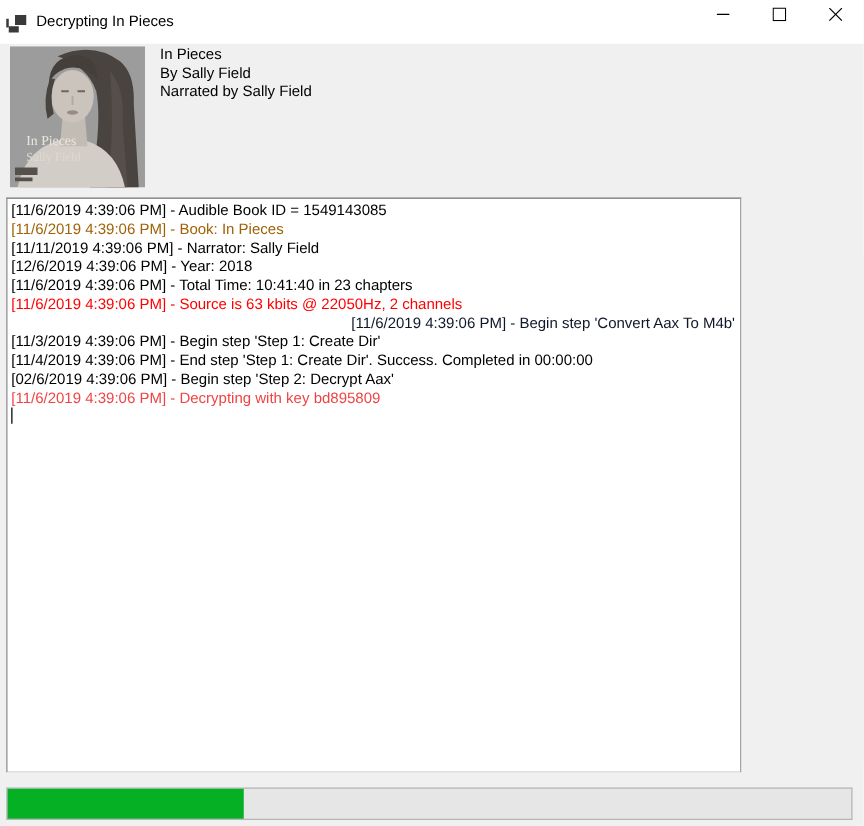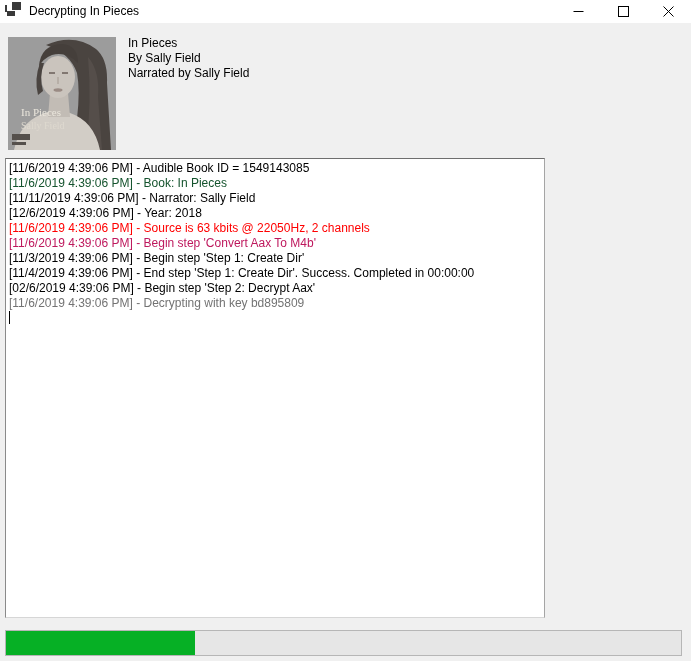--- a/index.html
+++ b/index.html
@@ -5,22 +5,22 @@
   html,body{margin:0;padding:0;}
   body{
     width:691px;height:661px;
     background:#f0f0f0;
     font-family:"Liberation Sans","DejaVu Sans",sans-serif;
     position:relative;overflow:hidden;
     -webkit-font-smoothing:antialiased;
   }
   
   .titlebar{
-    position:absolute;left:0;top:0;width:691px;height:23px;
-    background:#ffffff;display:flex;align-items:flex-start;
+    position:absolute;left:0;top:0;width:691px;height:35px;
+    background:#ffffff;display:flex;align-items:center;
   }
   .app-icon{width:16px;height:16px;margin-left:5px;position:relative;flex:0 0 auto;}
   .app-icon .sq1{position:absolute;left:7px;top:2px;width:9px;height:8px;background:#3a3a3a;}
   .app-icon .sq2{position:absolute;left:2px;top:11px;width:8px;height:5px;background:#3a3a3a;}
   .app-icon .sq3{position:absolute;left:0;top:5px;width:2px;height:7px;background:#3a3a3a;}
   .title-text{
     margin-left:8px;font-size:12px;color:#000;line-height:23px;
     white-space:nowrap;
   }
   .win-controls{position:absolute;right:0;top:0;height:23px;display:flex;}
@@ -30,21 +30,21 @@
   .cover{
     position:absolute;left:8px;top:37px;width:108px;height:113px;
   }
   .cover svg{display:block;width:108px;height:113px;}
   .book-info{
     position:absolute;left:128px;top:36px;
     font-size:12px;line-height:15px;color:#000;
   }
   
   .log-box{
-    position:absolute;left:5px;top:158px;width:540px;height:460px;
+    position:absolute;left:5px;top:158px;width:588px;height:460px;
     box-sizing:border-box;background:#ffffff;
     border:1px solid #a5a5a5;
     border-top-color:#6e6e6e;border-left-color:#8a8a8a;
     border-bottom-color:#d6d6d6;
     padding:2px 4px 0 3px;
     font-size:12px;line-height:15px;color:#000;
     overflow:hidden;white-space:nowrap;cursor:text;
   }
   .log-line{height:15px;white-space:pre;}
   .caret{
@@ -118,27 +118,28 @@
 </div>
 
 <div class="book-info">
   <div>In Pieces</div>
   <div>By Sally Field</div>
   <div>Narrated by Sally Field</div>
 </div>
 
 <div class="log-box" id="log-box">
     <div class="log-line" style="color: rgb(0, 0, 0);">[11/6/2019 4:39:06 PM] - Audible Book ID = 1549143085</div>
-    <div class="log-line" style="color: #14532d;">[11/6/2019 4:39:06 PM] - Book: In Pieces</div>
+    <div class="log-line" style="color: #a16207;">[11/6/2019 4:39:06 PM] - Book: In Pieces</div>
     <div class="log-line" style="color: rgb(0, 0, 0);">[11/11/2019 4:39:06 PM] - Narrator: Sally Field</div>
     <div class="log-line" style="color: rgb(0, 0, 0);">[12/6/2019 4:39:06 PM] - Year: 2018</div>
+    <div class="log-line" style="color: rgb(0, 0, 0);">[11/6/2019 4:39:06 PM] - Total Time: 10:41:40 in 23 chapters</div>
     <div class="log-line" style="color: rgb(255, 0, 0);">[11/6/2019 4:39:06 PM] - Source is 63 kbits @ 22050Hz, 2 channels</div>
-    <div class="log-line" style="color: #be185d;">[11/6/2019 4:39:06 PM] - Begin step 'Convert Aax To M4b'</div>
+    <div class="log-line" style="color: #0f172a; text-align: right;">[11/6/2019 4:39:06 PM] - Begin step 'Convert Aax To M4b'</div>
     <div class="log-line" style="color: rgb(0, 0, 0);">[11/3/2019 4:39:06 PM] - Begin step 'Step 1: Create Dir'</div>
     <div class="log-line" style="color: rgb(0, 0, 0);">[11/4/2019 4:39:06 PM] - End step 'Step 1: Create Dir'. Success. Completed in 00:00:00</div>
     <div class="log-line" style="color: rgb(0, 0, 0);">[02/6/2019 4:39:06 PM] - Begin step 'Step 2: Decrypt Aax'</div>
-    <div class="log-line" style="color: #737373;">[11/6/2019 4:39:06 PM] - Decrypting with key bd895809</div>
+    <div class="log-line" style="color: #ef4444;">[11/6/2019 4:39:06 PM] - Decrypting with key bd895809</div>
     <div class="log-line"><span class="caret"></span></div>
   </div>
 
 <div class="progress-track">
   <div class="progress-fill" id="progress-fill" style="width: 28%; background: rgb(6, 176, 37);"></div>
 </div>
 
 </body></html>

